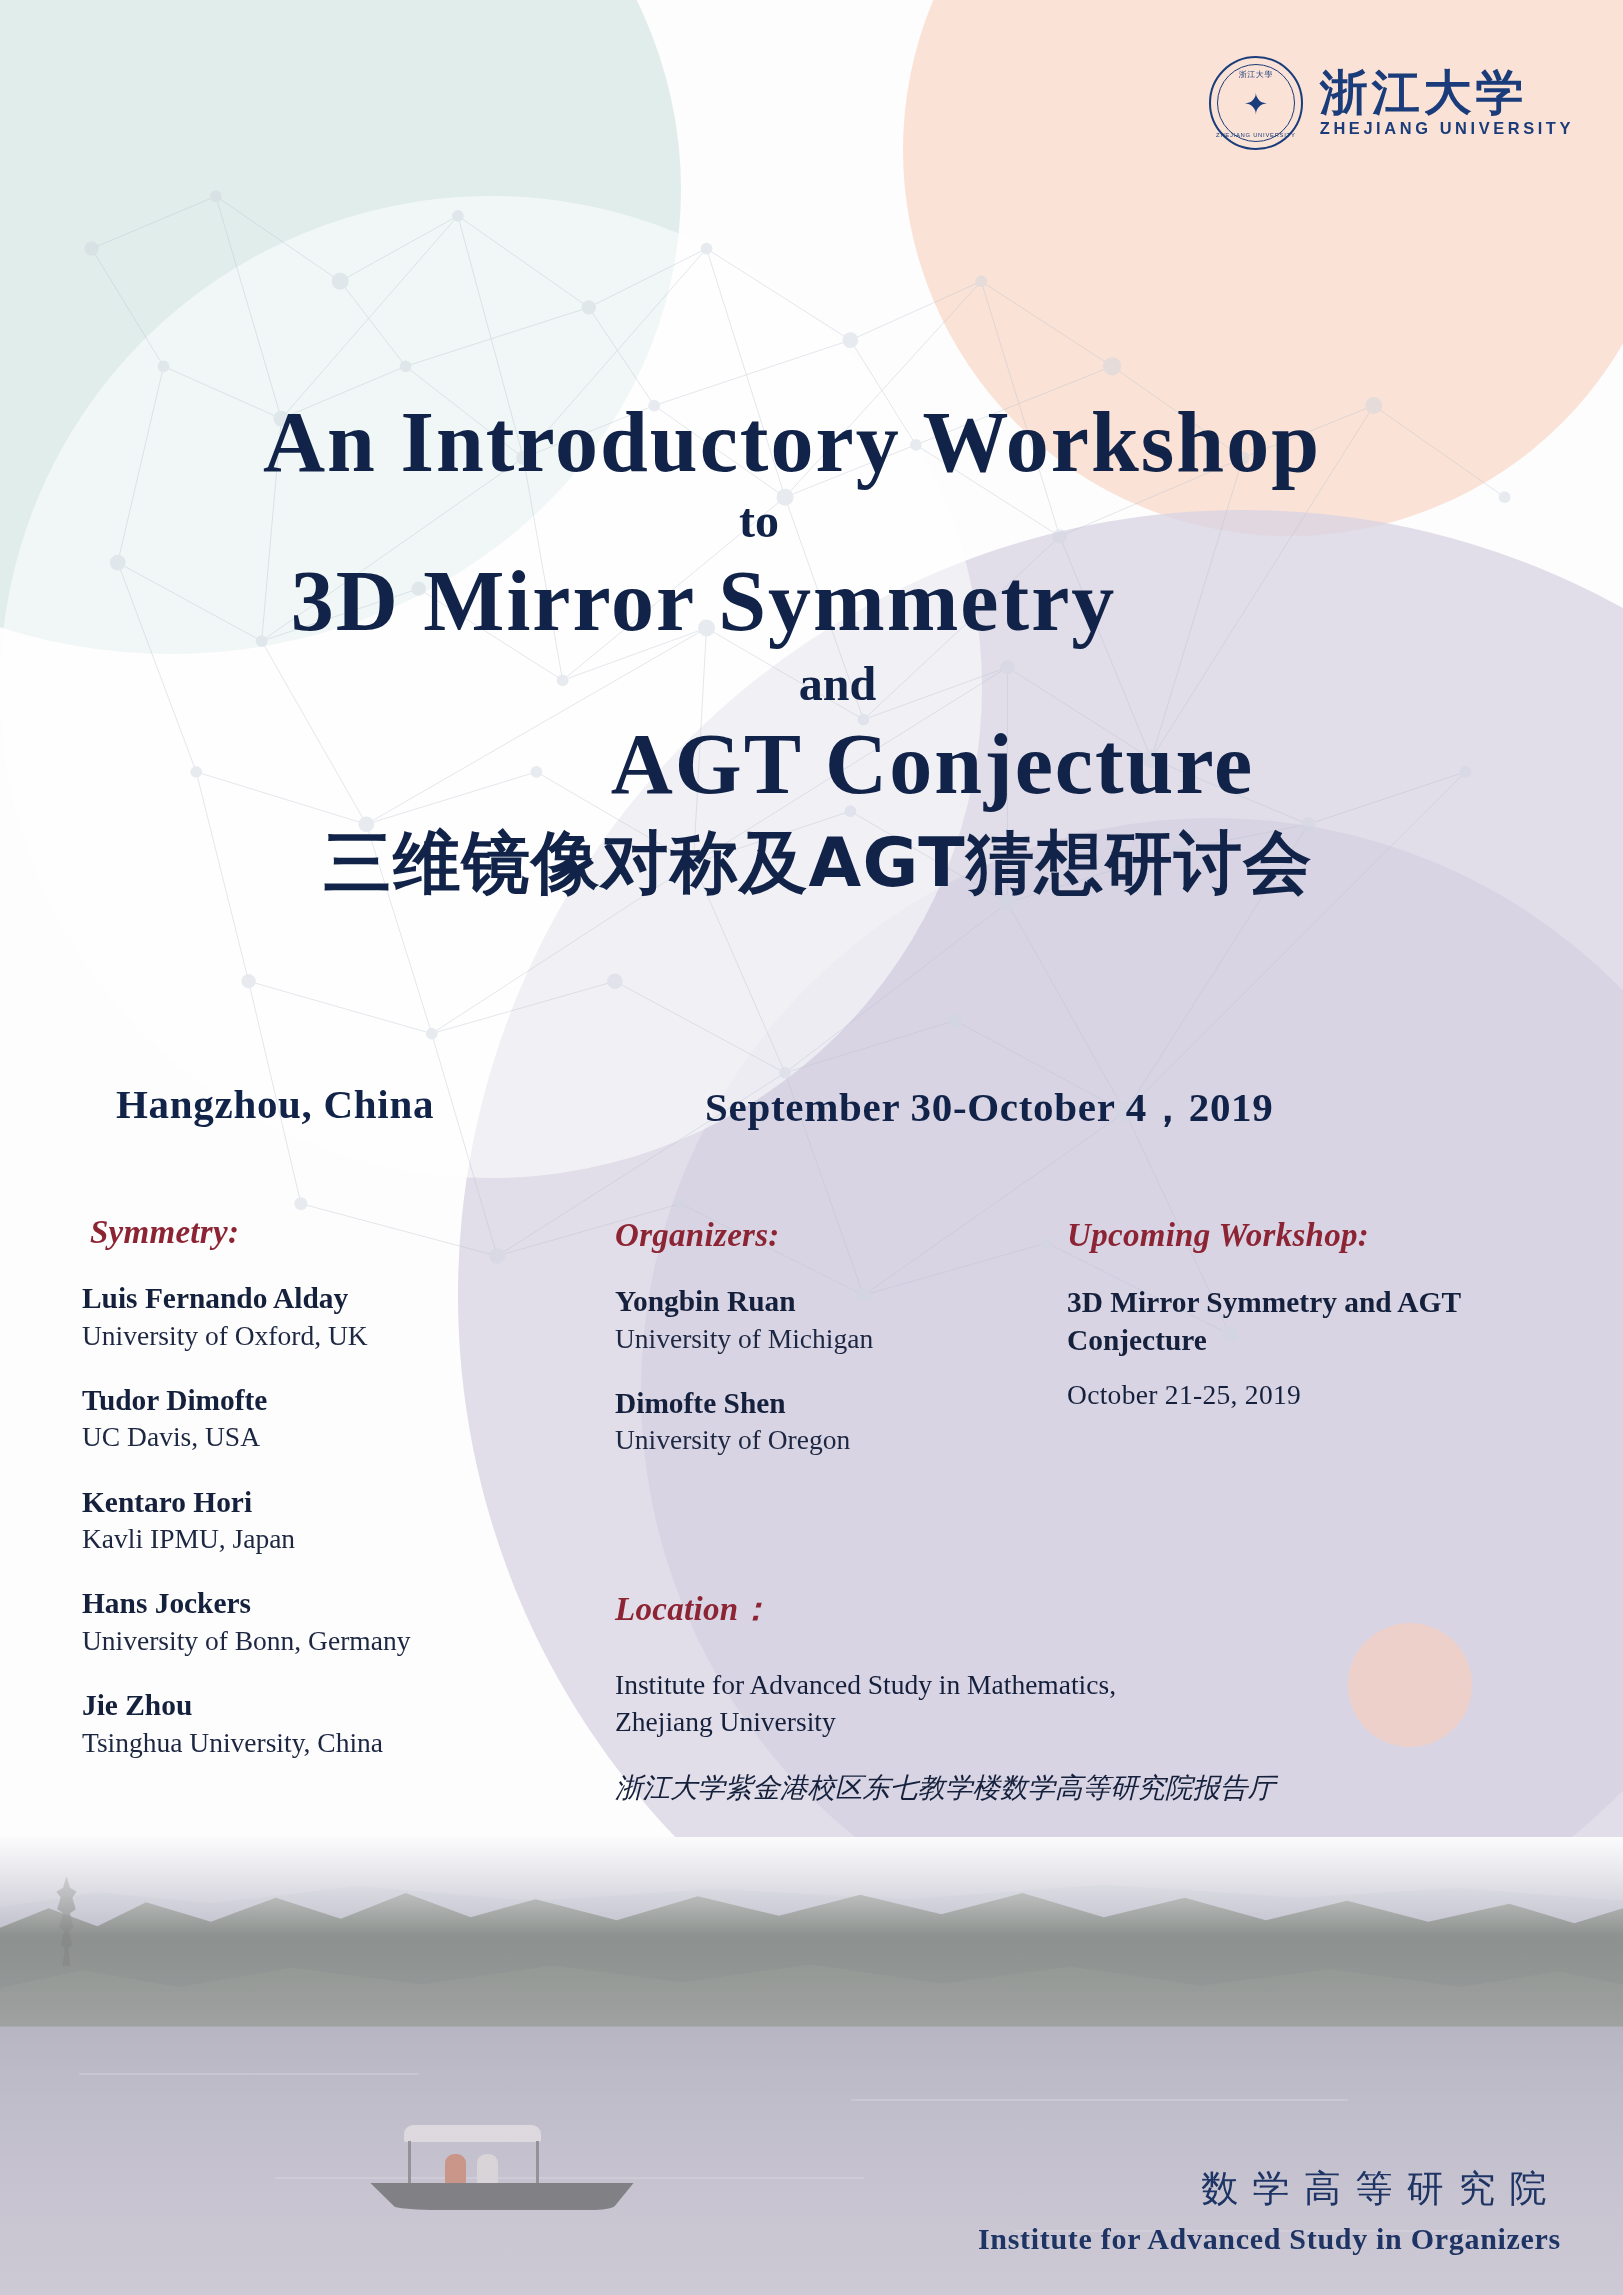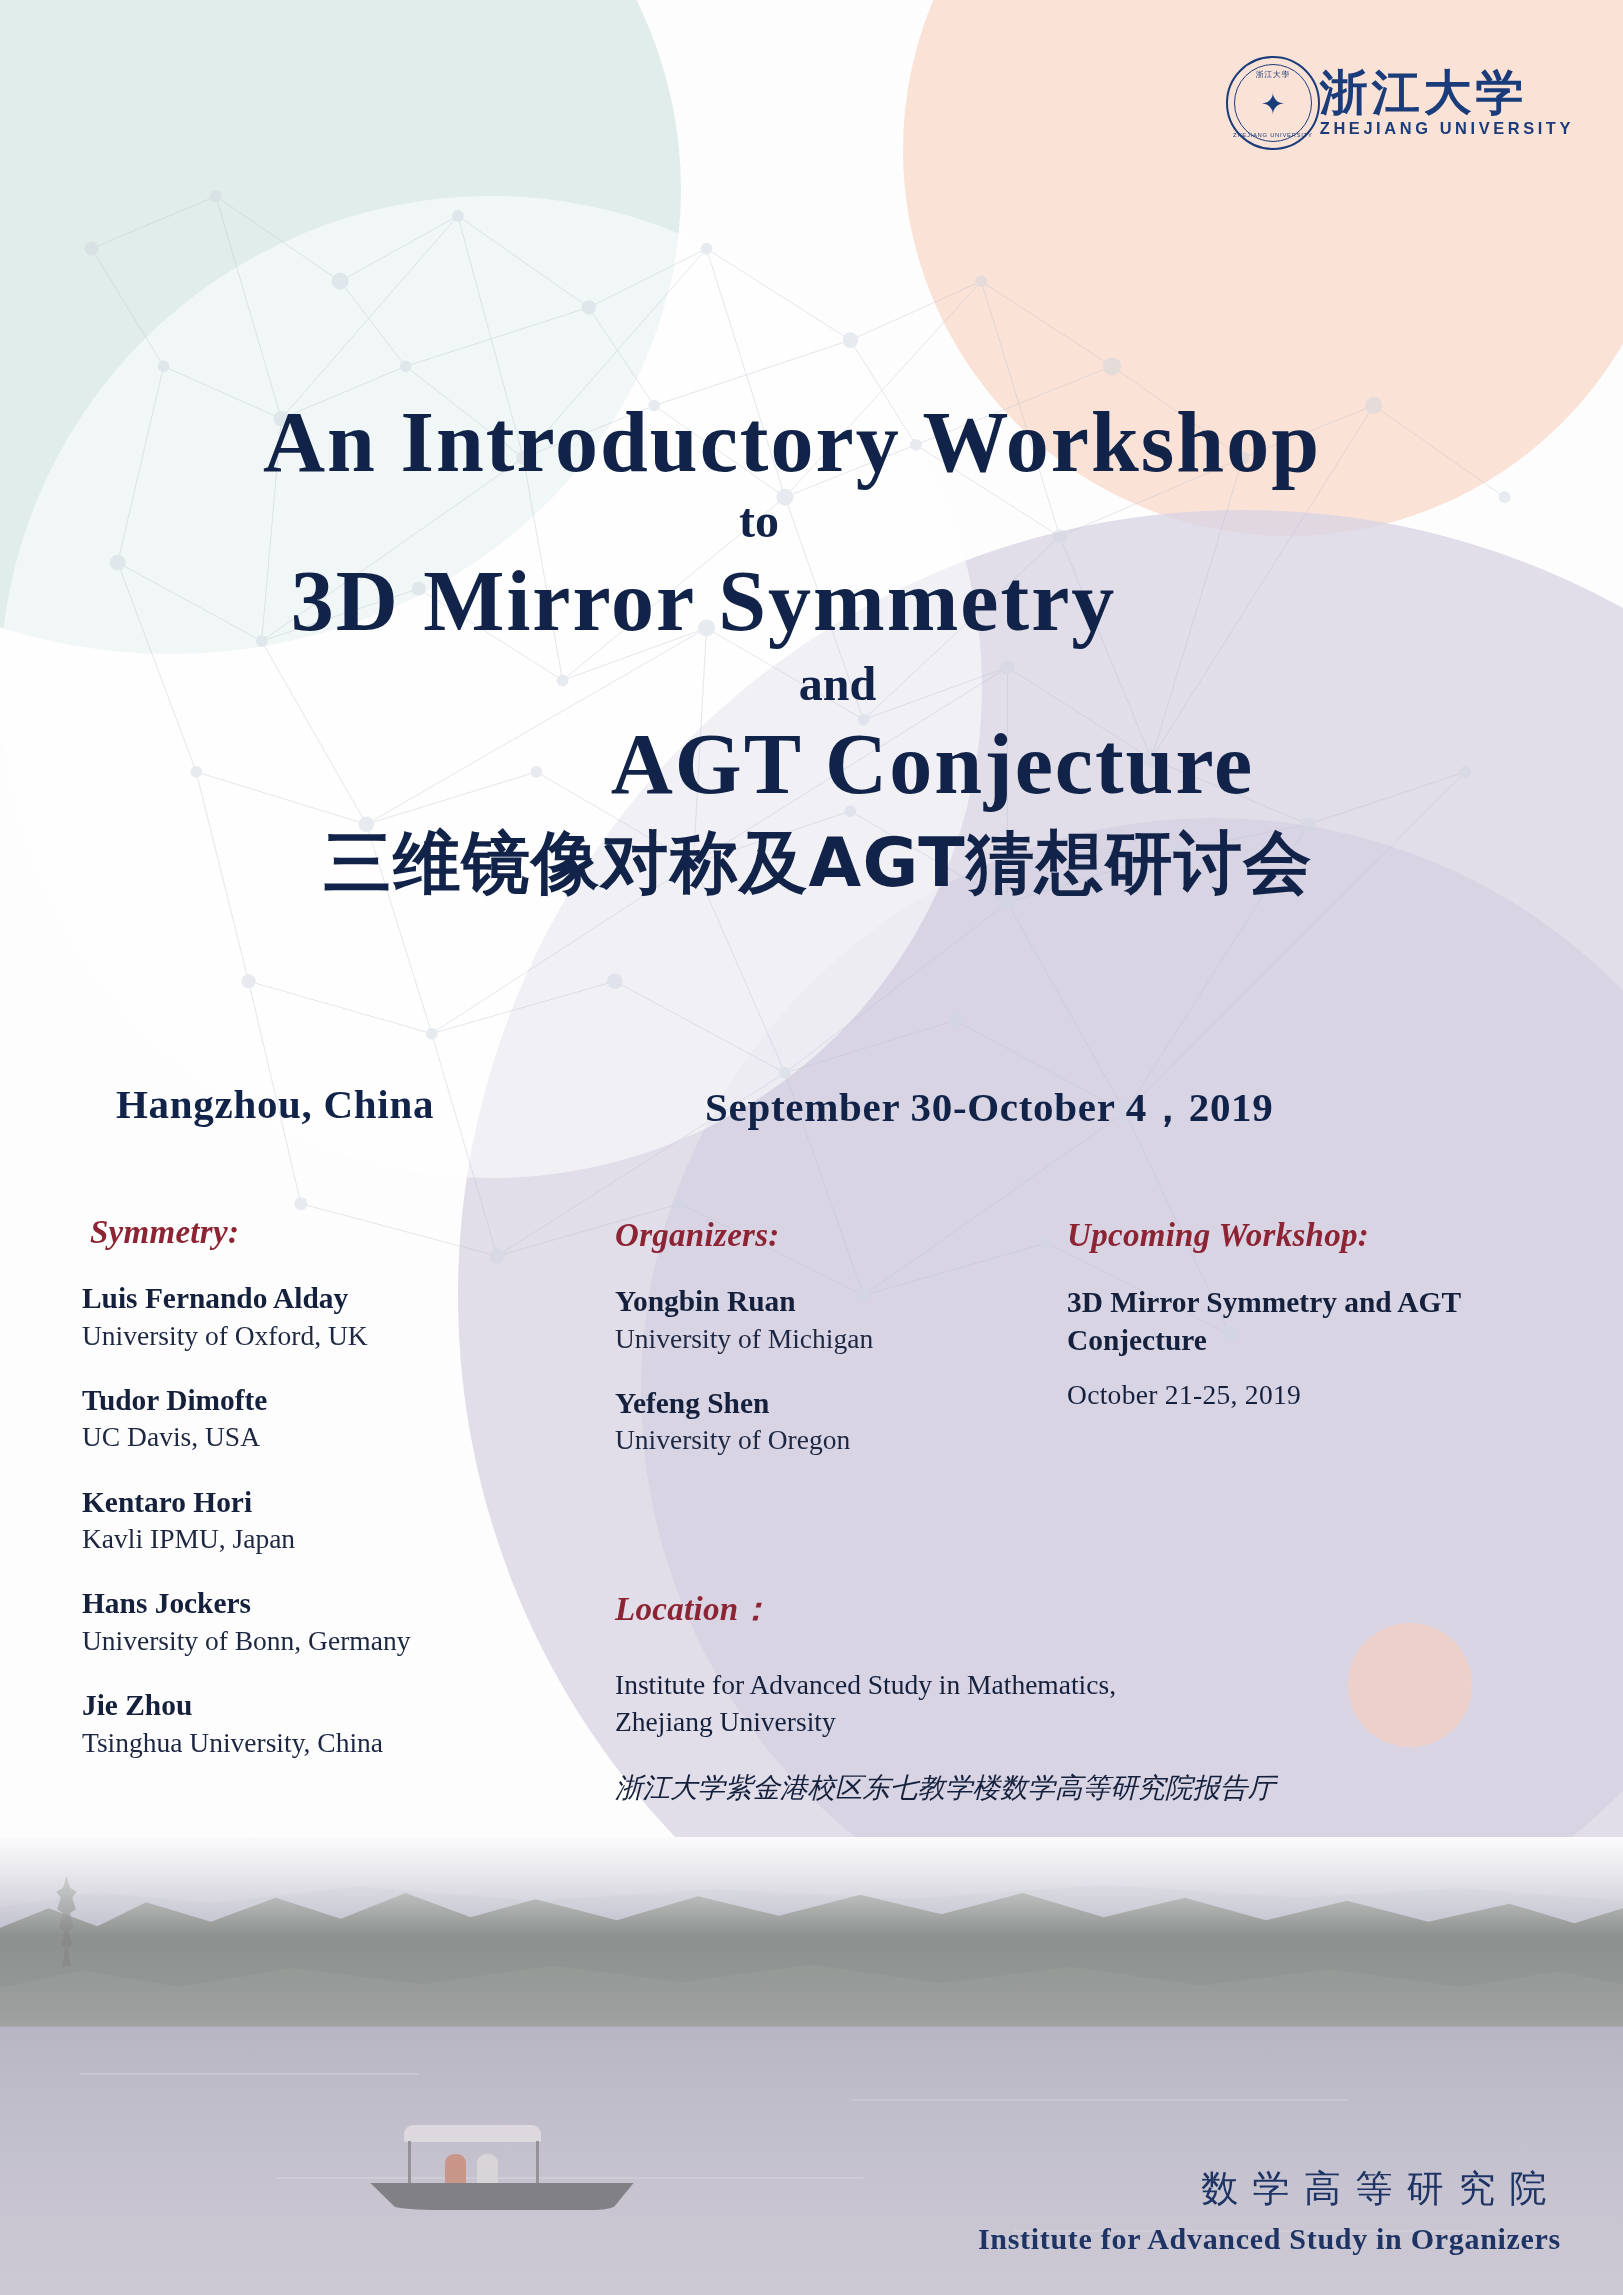--- a/index.html
+++ b/index.html
@@ -208,20 +208,21 @@
     background: linear-gradient(180deg, rgba(214,206,222,0.35), rgba(198,192,214,0.45));
   }
 
   
   .zju-logo {
     position: absolute;
     right: 49px;
     top: 56px;
     display: flex;
     align-items: center;
+    gap: 17px;
   }
   .zju-seal {
     width: 90px;
     height: 90px;
     border-radius: 50%;
     border: 2.6px solid #1b3c7a;
     position: relative;
     display: flex;
     align-items: center;
     justify-content: center;
@@ -617,21 +618,21 @@
   </div>
 </div>
 
 <div class="organizers">
   <div class="col-heading">Organizers:</div>
   <div class="person-entry">
     <div class="p-name">Yongbin Ruan</div>
     <div class="p-aff">University of Michigan</div>
   </div>
   <div class="person-entry">
-    <div class="p-name">Yefeng Shen</div>
+    <div class="p-name">Dimofte Shen</div>
     <div class="p-aff">University of Oregon</div>
   </div>
 </div>
 
 <div class="upcoming">
   <div class="col-heading">Upcoming Workshop:</div>
   <div class="u-title">3D Mirror Symmetry and AGT Conjecture</div>
   <div class="u-date">October 21-25, 2019</div>
 </div>
 

